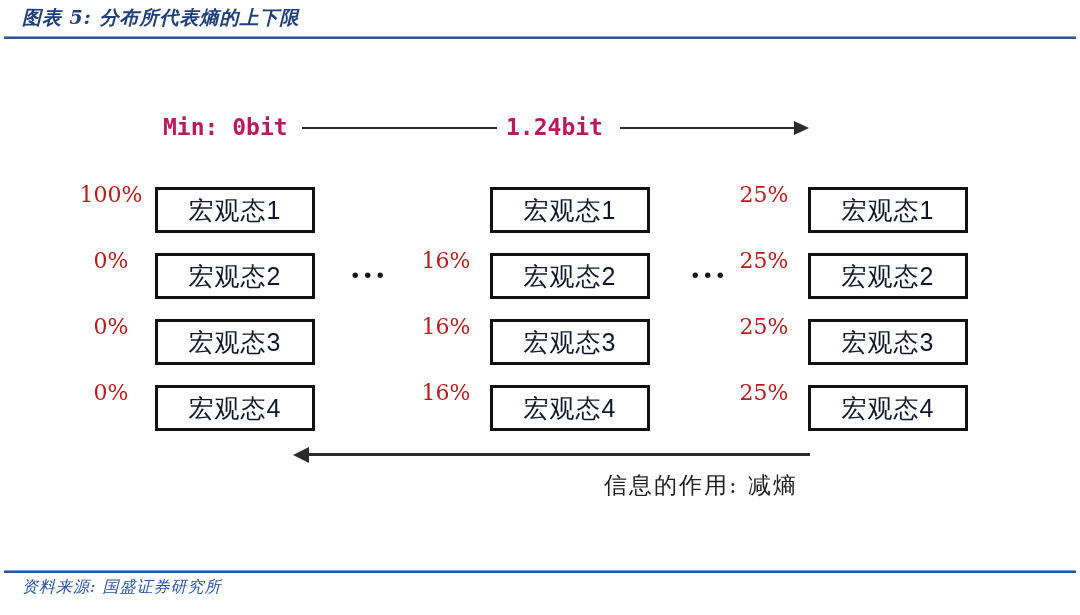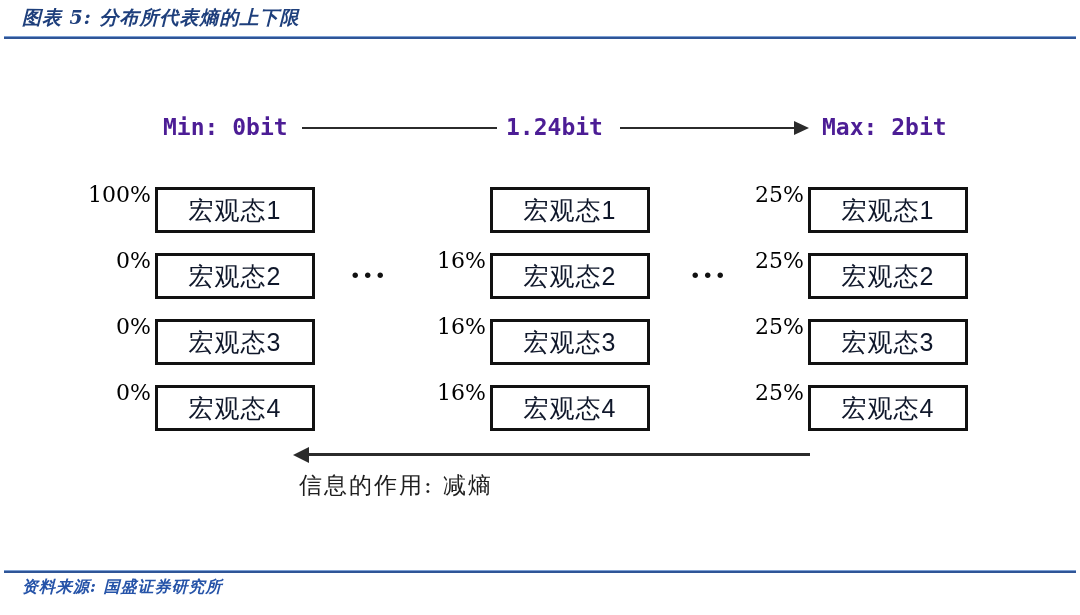--- a/index.html
+++ b/index.html
@@ -31,33 +31,33 @@
     background: #2f5597;
     border-top: 1px solid #7da0d4;
   }
   .rule-top { top: 36px; }
   .rule-bottom { top: 570px; }
   .source-note {
     position: absolute;
     left: 22px; top: 577px;
     font-family: "DejaVu Serif", serif;
     font-size: 16px;
-    font-weight: bold;
+    font-weight: normal;
     font-style: italic;
     color: #2553a8;
     letter-spacing: 1px;
     white-space: nowrap;
   }
   .scale-label {
     position: absolute;
     top: 114px;
     font-family: "DejaVu Sans Mono", monospace;
     font-size: 23px;
     font-weight: bold;
-    color: #4c1d95;
+    color: #be185d;
     white-space: nowrap;
   }
   .hline {
     position: absolute;
     height: 2px;
     background: #2b2b2b;
   }
   .arrowhead-right {
     position: absolute;
     width: 0; height: 0;
@@ -81,24 +81,24 @@
     position: relative;
     height: 46px;
     margin-bottom: 20px;
   }
   .pct {
     position: absolute;
     left: 0; top: 0;
     width: 80px;
     height: 46px;
     line-height: 46px;
-    text-align: right;
+    text-align: center;
     font-family: "DejaVu Serif", serif;
     font-size: 22px;
-    color: #000000;
+    color: #b91c1c;
   }
   .state-box {
     position: absolute;
     left: 84px; top: 0;
     width: 160px;
     height: 46px;
     border: 3px solid #111111;
     background: #ffffff;
     display: flex;
     align-items: center;
@@ -113,44 +113,43 @@
     position: absolute;
     top: 250px;
     font-family: "DejaVu Serif", serif;
     font-size: 30px;
     font-weight: bold;
     color: #111111;
     letter-spacing: 2px;
   }
   .info-caption {
     position: absolute;
-    left: 299px; top: 470px;
+    left: 283px; top: 470px;
     width: 515px;
-    text-align: left;
+    text-align: right;
     font-family: "DejaVu Serif", serif;
     font-size: 23px;
     color: #1f1f1f;
     letter-spacing: 2px;
     white-space: nowrap;
   }
 </style>
 </head>
 <body>
 
 <div class="page">
 
   <div class="fig-title">图表 5: 分布所代表熵的上下限</div>
   <div class="rule rule-top"></div>
 
   <span class="scale-label" style="left:163px;">Min: 0bit</span>
   <div class="hline" style="left:302px; top:127px; width:195px;"></div>
   <span class="scale-label" style="left:506px;">1.24bit</span>
   <div class="hline" style="left:620px; top:127px; width:175px;"></div>
   <div class="arrowhead-right" style="left:794px; top:121px;"></div>
-  <span class="scale-label" style="left:822px;">Max: 2bit</span>
 
   <div class="dist" style="left:71px;">
     <div class="prob-row">
       <span class="pct">100%</span>
       <div class="state-box">宏观态1</div>
     </div>
     <div class="prob-row">
       <span class="pct">0%</span>
       <div class="state-box">宏观态2</div>
     </div>

